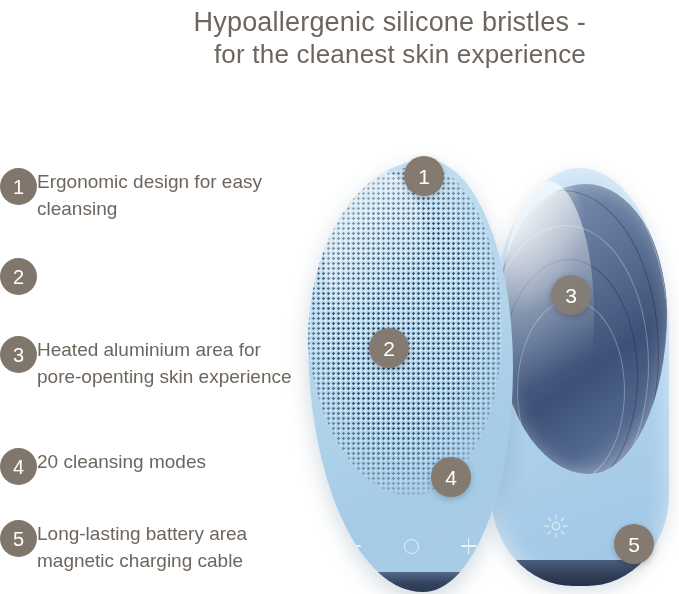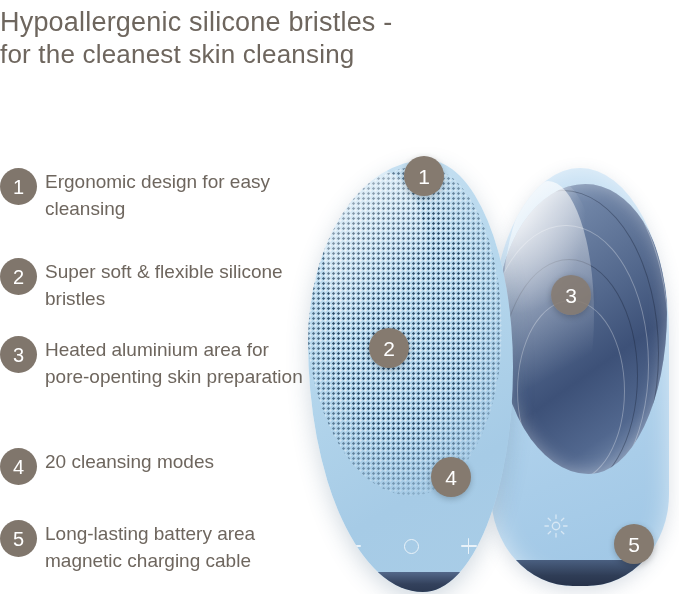--- a/index.html
+++ b/index.html
@@ -5,21 +5,21 @@
   html,body{margin:0;padding:0;}
   body{
     width:679px;height:594px;background:#ffffff;overflow:hidden;
     font-family:"Liberation Sans", sans-serif;
     color:#6e665e;position:relative;
   }
   .stage{position:absolute;inset:0;}
 
   
   .heading{
-    position:absolute;left:0;top:6px;width:586px;text-align:left;
+    position:absolute;left:0;top:6px;width:586px;text-align:right;
     line-height:1.22;
   }
   .heading .l1, .heading .l2{
     display:block;font-weight:300;letter-spacing:.2px;color:#6e665e;
   }
   .heading .l1{font-size:27px;}
   .heading .l2{font-size:26px;}
 
   
   .features{position:absolute;left:0;top:160px;width:336px;}
@@ -31,21 +31,21 @@
   .f5{top:360px;}
 
   .badge{
     flex:0 0 auto;width:37px;height:37px;border-radius:50%;
     background:#80766c;color:#ffffff;
     display:flex;align-items:center;justify-content:center;
     font-size:20px;font-weight:400;line-height:1;
     box-shadow:0 0 0 0 rgba(0,0,0,0);
   }
   .ftext{
-    margin-left:8px;font-size:19px;font-weight:300;line-height:1.42;
+    margin-left:0;font-size:19px;font-weight:300;line-height:1.42;
     color:#6e665e;max-width:268px;padding-top:1px;
   }
 
   
   .product{position:absolute;left:296px;top:120px;width:383px;height:474px;}
 
   
   .device-body{
     position:absolute;left:195px;top:48px;width:178px;height:418px;
     background:linear-gradient(160deg,#cfe5f6 0%,#b7d7ef 38%,#a9cde9 70%,#9ec6e5 100%);
@@ -147,38 +147,37 @@
   .ov-4{left:135px;top:337px;}
   .ov-5{left:318px;top:404px;}
 </style>
 </head>
 <body>
 
 <div class="stage">
 
   <div class="heading">
     <span class="l1">Hypoallergenic silicone bristles -</span>
-    <span class="l2">for the cleanest skin cleansing</span>
+    <span class="l2">for the cleanest skin experience</span>
   </div>
 
   <div class="features">
 
     <div class="feature f1">
       <div class="badge">1</div>
       <div class="ftext">Ergonomic design for easy cleansing</div>
     </div>
 
     <div class="feature f2">
       <div class="badge">2</div>
-      <div class="ftext">Super soft &amp; flexible silicone bristles</div>
     </div>
 
     <div class="feature f3">
       <div class="badge">3</div>
-      <div class="ftext">Heated aluminium area for pore-openting skin preparation</div>
+      <div class="ftext">Heated aluminium area for pore-openting skin experience</div>
     </div>
 
     <div class="feature f4">
       <div class="badge">4</div>
       <div class="ftext">20 cleansing modes</div>
     </div>
 
     <div class="feature f5">
       <div class="badge">5</div>
       <div class="ftext">Long-lasting battery area magnetic charging cable</div>

